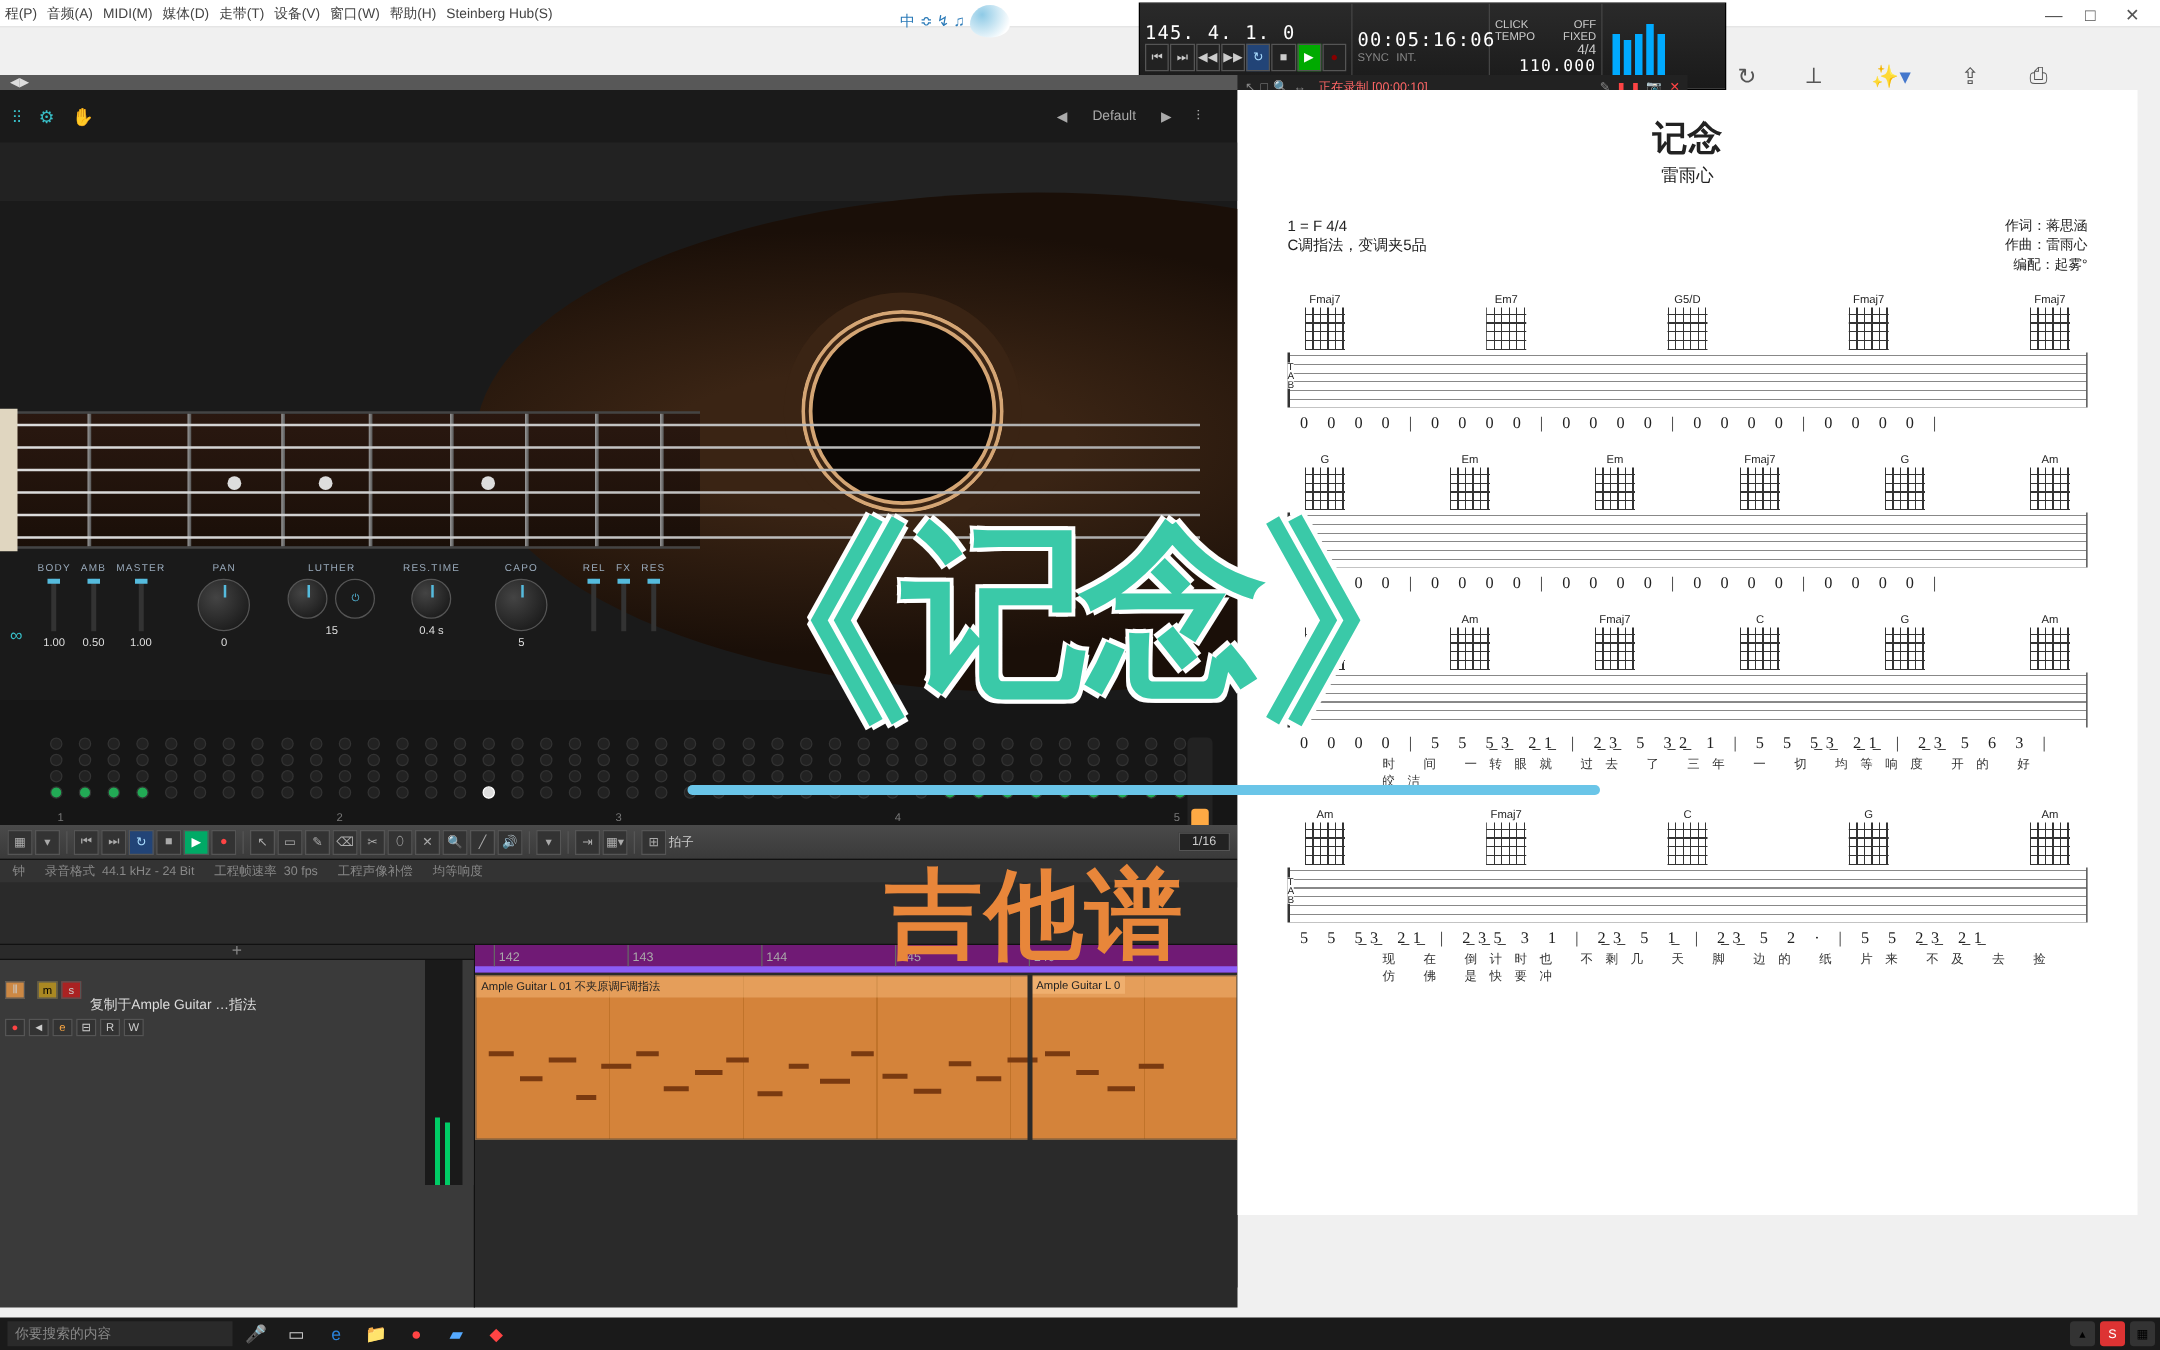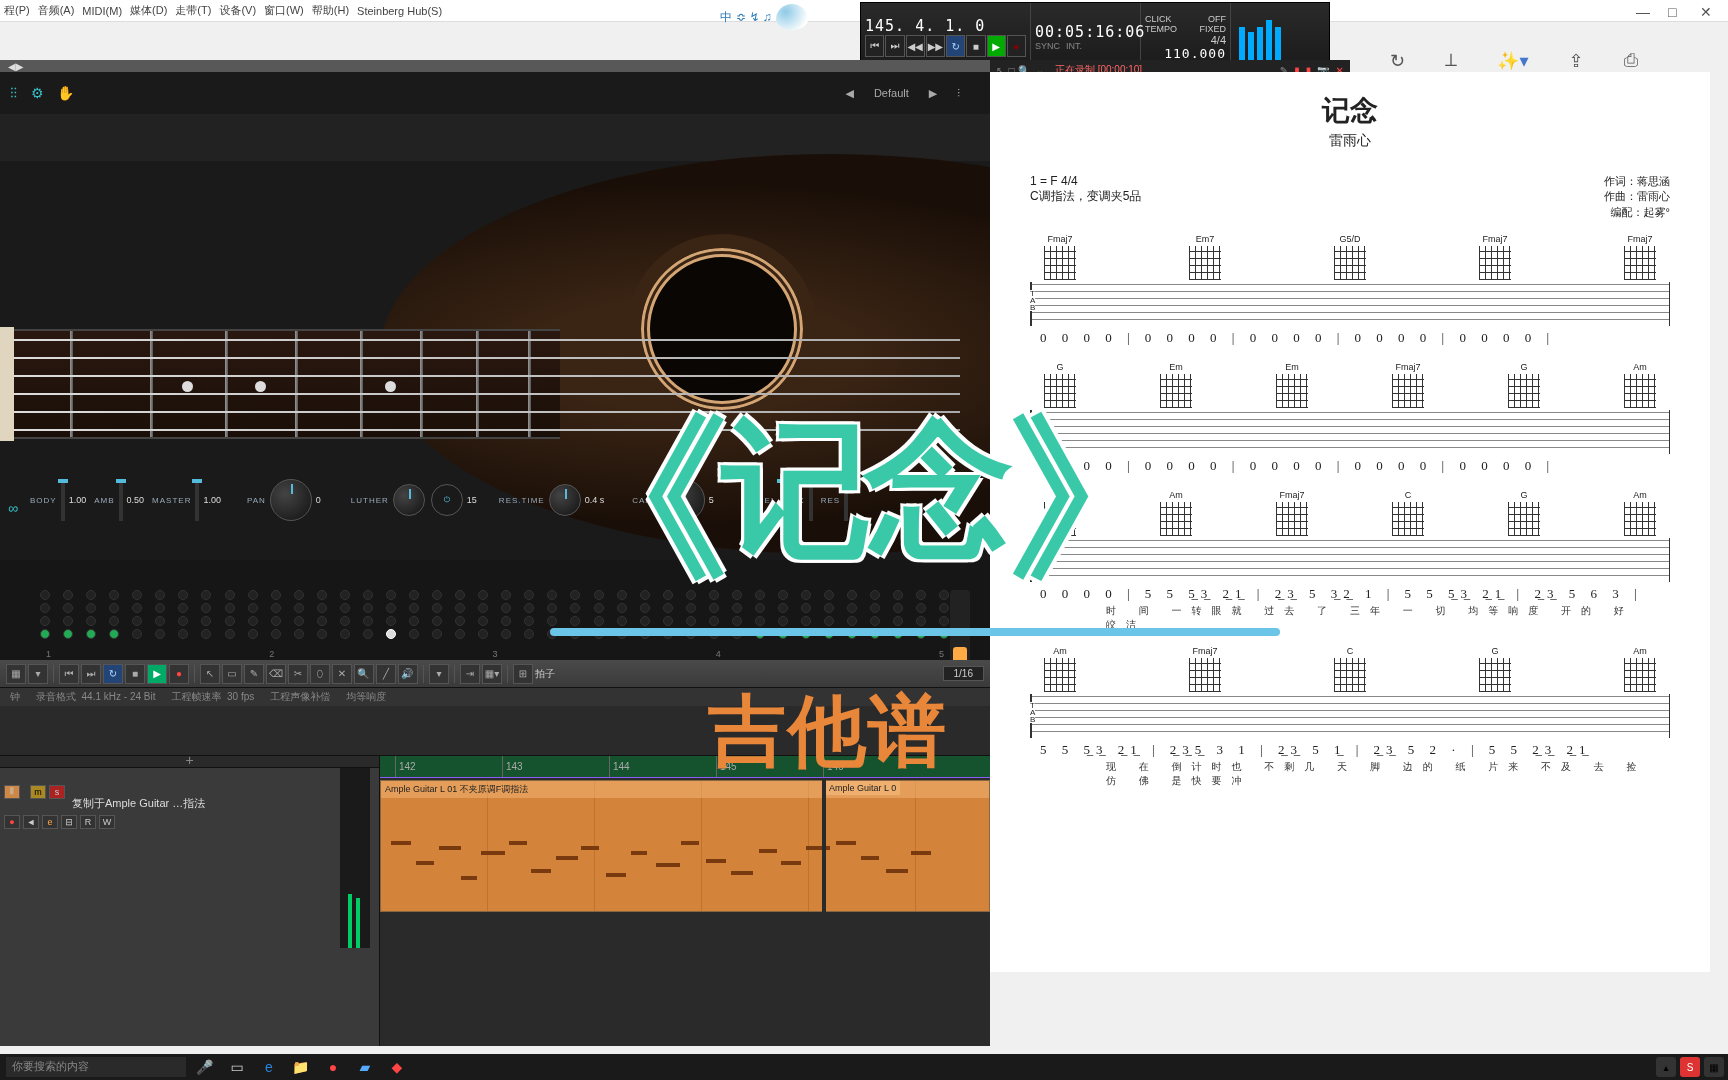--- a/index.html
+++ b/index.html
@@ -7,21 +7,21 @@
 
 .menubar { height: 22px; background: #fff; display: flex; align-items: center; font-size: 11px; color: #444; padding-left: 4px; border-bottom: 1px solid #ddd; }
 .menubar span { margin-right: 8px; cursor: default; }
 
 .top-right-win { position: absolute; top: 0; right: 0; display: flex; gap: 18px; padding: 4px 14px; }
 .win-btn { width: 14px; height: 14px; font-size: 14px; color: #555; }
 
 .ime-bar { position: absolute; top: 4px; left: 720px; display: flex; align-items: center; gap: 4px; font-size: 12px; color: #2a7ab8; }
 .ime-flower { width: 32px; height: 26px; background: radial-gradient(circle at 30% 30%, #8ecae6 0%, #fff 80%); border-radius: 50% 50% 50% 50% / 60% 60% 40% 40%; }
 
-.transport { position: absolute; top: 2px; left: 860px; width: 470px; height: 70px; background: linear-gradient(#2a2a2a,#1a1a1a); border: 1px solid #000; display: flex; color: #ccc; font-size: 10px; }
+.transport { position: absolute; top: 2px; left: 911px; width: 470px; height: 70px; background: linear-gradient(#2a2a2a,#1a1a1a); border: 1px solid #000; display: flex; color: #ccc; font-size: 10px; }
 .transport .seg { border-right: 1px solid #444; display: flex; flex-direction: column; justify-content: center; padding: 2px 4px; }
 .transport .big { font-family: monospace; font-size: 15px; color: #fff; letter-spacing: 1px; }
 .transport .play-btns { display: flex; gap: 1px; }
 .transport .tbtn { width: 22px; height: 22px; background: #222; border: 1px solid #555; display: flex; align-items: center; justify-content: center; font-size: 10px; }
 .transport .tbtn.play { background: #0a0; color: #fff; }
 .transport .tbtn.rec { color: #800; }
 .meters { display: flex; gap: 3px; padding: 4px; align-items: flex-end; }
 .meter-bar { width: 6px; background: linear-gradient(to top,#0af 0%,#0af 70%,transparent 70%); height: 50px; }
 
 .topbar2 { position: absolute; top: 60px; left: 990px; width: 360px; height: 20px; background: #222; color: #f44; font-size: 10px; display: flex; align-items: center; padding: 0 6px; gap: 6px; }
@@ -39,21 +39,21 @@
 .guitar-area { height: 260px; position: relative; background: linear-gradient(#222 0%,#222 18%, transparent 18%); }
 .guitar-body { position:absolute; top:40px; left:380px; width:900px; height:400px; background: radial-gradient(ellipse at 35% 50%, #3a2414 20%, #1a0f08 60%); border-radius:50%; }
 .soundhole { position:absolute; top:120px; left:627px; width:190px; height:190px; border-radius:50%; background:#0a0604; border:14px solid #3a2414; box-shadow: inset 0 0 0 3px #d4a574, inset 0 0 0 6px #3a2414, inset 0 0 0 9px #d4a574; }
 .fretboard { position:absolute; top:215px; left:0; width:560px; height:110px; background: linear-gradient(#2a1810,#1a0f08); border-top:2px solid #444; border-bottom:2px solid #444;}
 .fret { position:absolute; top:0; bottom:0; width:3px; background:linear-gradient(90deg,#999,#555); }
 .string { position:absolute; left:0; right:-400px; height:2px; background: linear-gradient(90deg, #ddd 0%, #aaa 100%); }
 .dot { position:absolute; width:11px; height:11px; border-radius:50%; background:#ddd; }
 .nut { position:absolute; top:213px; left:0; width:14px; height:114px; background:#e0d6c0; }
 
 .knob-panel { position:absolute; top:390px; left:0; width:990px; height:100px; display:flex; padding:0 30px; gap:8px; font-size:8px; color:#6ac; }
-.kgroup { display:flex; align-items:center; gap:4px; }
+.kgroup { display:flex; flex-direction:column; align-items:center; gap:4px; }
 .klabel { font-size:8px; color:#9ab; letter-spacing:1px; }
 .knob { width:42px; height:42px; border-radius:50%; background: radial-gradient(circle at 35% 35%, #444,#111); border:1px solid #555; position:relative; }
 .knob::after { content:''; position:absolute; top:4px; left:50%; width:2px; height:10px; background:#5bd; transform-origin: bottom center; }
 .kval { font-size:9px; color:#ddd; }
 .vslider { width:4px; height:42px; background:#333; position:relative; }
 .vslider::after { content:''; position:absolute; left:-3px; width:10px; height:4px; background:#5bd; }
 .infinity { font-size:14px; color:#38bfc8; }
 
 .seq-panel { position:absolute; top:500px; left:0; width:990px; height:150px; background:#161616; padding:30px 40px 10px; }
 .seq-grid { display:flex; justify-content:space-between; }
@@ -83,21 +83,21 @@
 .track-title-row { display:flex; align-items:center; gap:3px; margin-bottom:4px;}
 .trk-btn { width:16px; height:14px; font-size:9px; display:flex;align-items:center;justify-content:center; border:1px solid #555; background:#333;}
 .trk-btn.orange{background:#c84;} .trk-btn.m{background:#a82;color:#000;} .trk-btn.s{background:#a22;}
 .trk-btn.rec{color:#f44;} .trk-btn.e{color:#fa4;}
 .track-name { font-size:11px; color:#ddd; flex:1; padding-left:4px;margin-top:24px;}
 .track-meter { width:30px; background:#1a1a1a; position:relative;}
 .track-meter::after{content:'';position:absolute;bottom:0;left:8px;width:4px;height:30%;background:#0c6;}
 .track-meter::before{content:'';position:absolute;bottom:0;left:16px;width:4px;height:28%;background:#0c6;}
 
 .arrange { flex:1; background:#2a2a2a; position:relative; overflow:hidden;}
-.ruler { height:22px; background:#14532d; border-bottom:1px solid #8b5cf6; display:flex; font-size:10px; color:#aaa; position:relative;}
+.ruler { height:22px; background:#701a75; border-bottom:5px solid #8b5cf6; display:flex; font-size:10px; color:#aaa; position:relative;}
 .ruler .bar { position:absolute; top:0; padding-left:3px; border-left:1px solid #666; height:100%; line-height:22px;}
 .clip { position:absolute; top:24px; left:0; right:0; height:132px; background: repeating-linear-gradient(90deg, #d4833a 0, #d4833a 106px, #c0732a 106px, #c0732a 107px); border:1px solid #864;}
 .clip-label { font-size:9px; color:#222; padding:2px 4px; background:rgba(255,200,140,0.4);}
 .midi-note { position:absolute; height:4px; background:#7a3a10; }
 .clip-cut { position:absolute; top:24px; left:442px; width:4px; height:180px; background:#2a2a2a; }
 
 .sheet { position:absolute; top:72px; left:990px; width:720px; height:900px; background:#fff; color:#222; padding:20px 40px; font-size:12px; }
 .sheet-title { text-align:center; font-size:28px; font-weight:bold; margin-bottom:2px;}
 .sheet-sub { text-align:center; font-size:14px; margin-bottom:24px;}
 .sheet-row { display:flex; justify-content:space-between; margin-bottom:6px; font-size:12px;}
@@ -289,21 +289,21 @@
     <div class="kgroup" style="margin-left:14px">
         <span class="klabel">RES.TIME</span>
         <div class="knob" style="width:32px;height:32px"></div>
         <span class="kval">0.4 s</span>
       </div>
     <div class="kgroup" style="margin-left:20px">
         <span class="klabel">CAPO</span>
         <div class="knob"></div>
         <span class="kval">5</span>
       </div>
-    <div class="kgroup" style="margin-left:36px">
+    <div class="kgroup" style="margin-left:20px">
         <span class="klabel">REL</span>
         <div class="vslider"></div>
       </div>
     <div class="kgroup">
         <span class="klabel">FX</span>
         <div class="vslider"></div>
       </div>
     <div class="kgroup">
         <span class="klabel">RES</span>
         <div class="vslider"></div>

